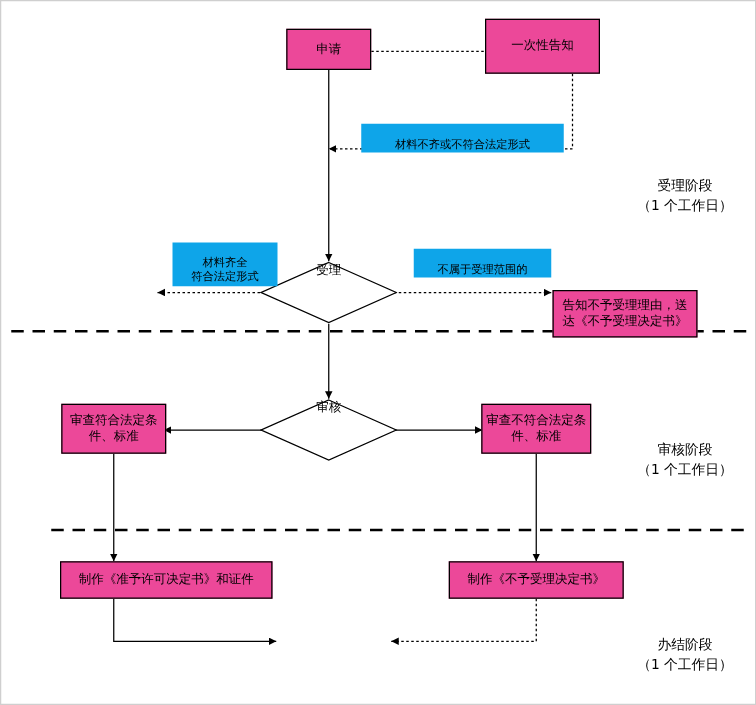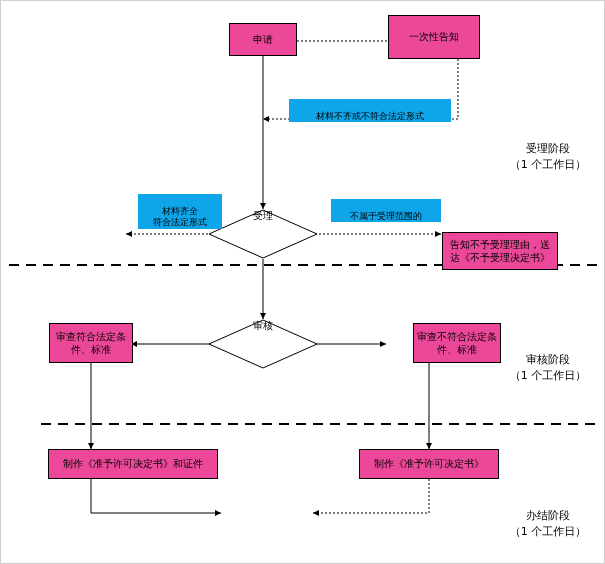--- a/index.html
+++ b/index.html
@@ -131,31 +131,31 @@
   <div class="box" style="left:441px; top:213px; width:116px; height:38px;margin-top:18px;">
     <span>告知不予受理理由，送
 达《不予受理决定书》</span>
   </div>
 
   <div class="box" style="left:48px; top:322px; width:84px; height:40px;font-family:Liberation Serif, serif;">
     <span>审查符合法定条
 件、标准</span>
   </div>
 
-  <div class="box" style="left:384px; top:322px; width:88px; height:40px;margin-left:28px;">
+  <div class="box" style="left:384px; top:322px; width:88px; height:40px;">
     <span>审查不符合法定条
 件、标准</span>
   </div>
 
   <div class="box" style="left:14px; top:448px; width:170px; height:30px;margin-left:33px;">
     <span>制作《准予许可决定书》和证件</span>
   </div>
 
   <div class="box" style="left:358px; top:448px; width:140px; height:30px;">
-    <span>制作《准予许可决定书》</span>
+    <span>制作《不予受理决定书》</span>
   </div>
 
   <div class="diamond-wrap" style="left:207px; top:208px; width:110px; height:50px;">
     <svg class="diamond-shape" viewBox="0 0 110 50" preserveAspectRatio="none">
       <polygon points="55,1 109,25 55,49 1,25" fill="#ffffff" stroke="#000000" stroke-width="1"></polygon>
     </svg>
     <span class="diamond-label">受理</span>
   </div>
 
   <div class="diamond-wrap" style="left:207px; top:318px; width:110px; height:50px;">

